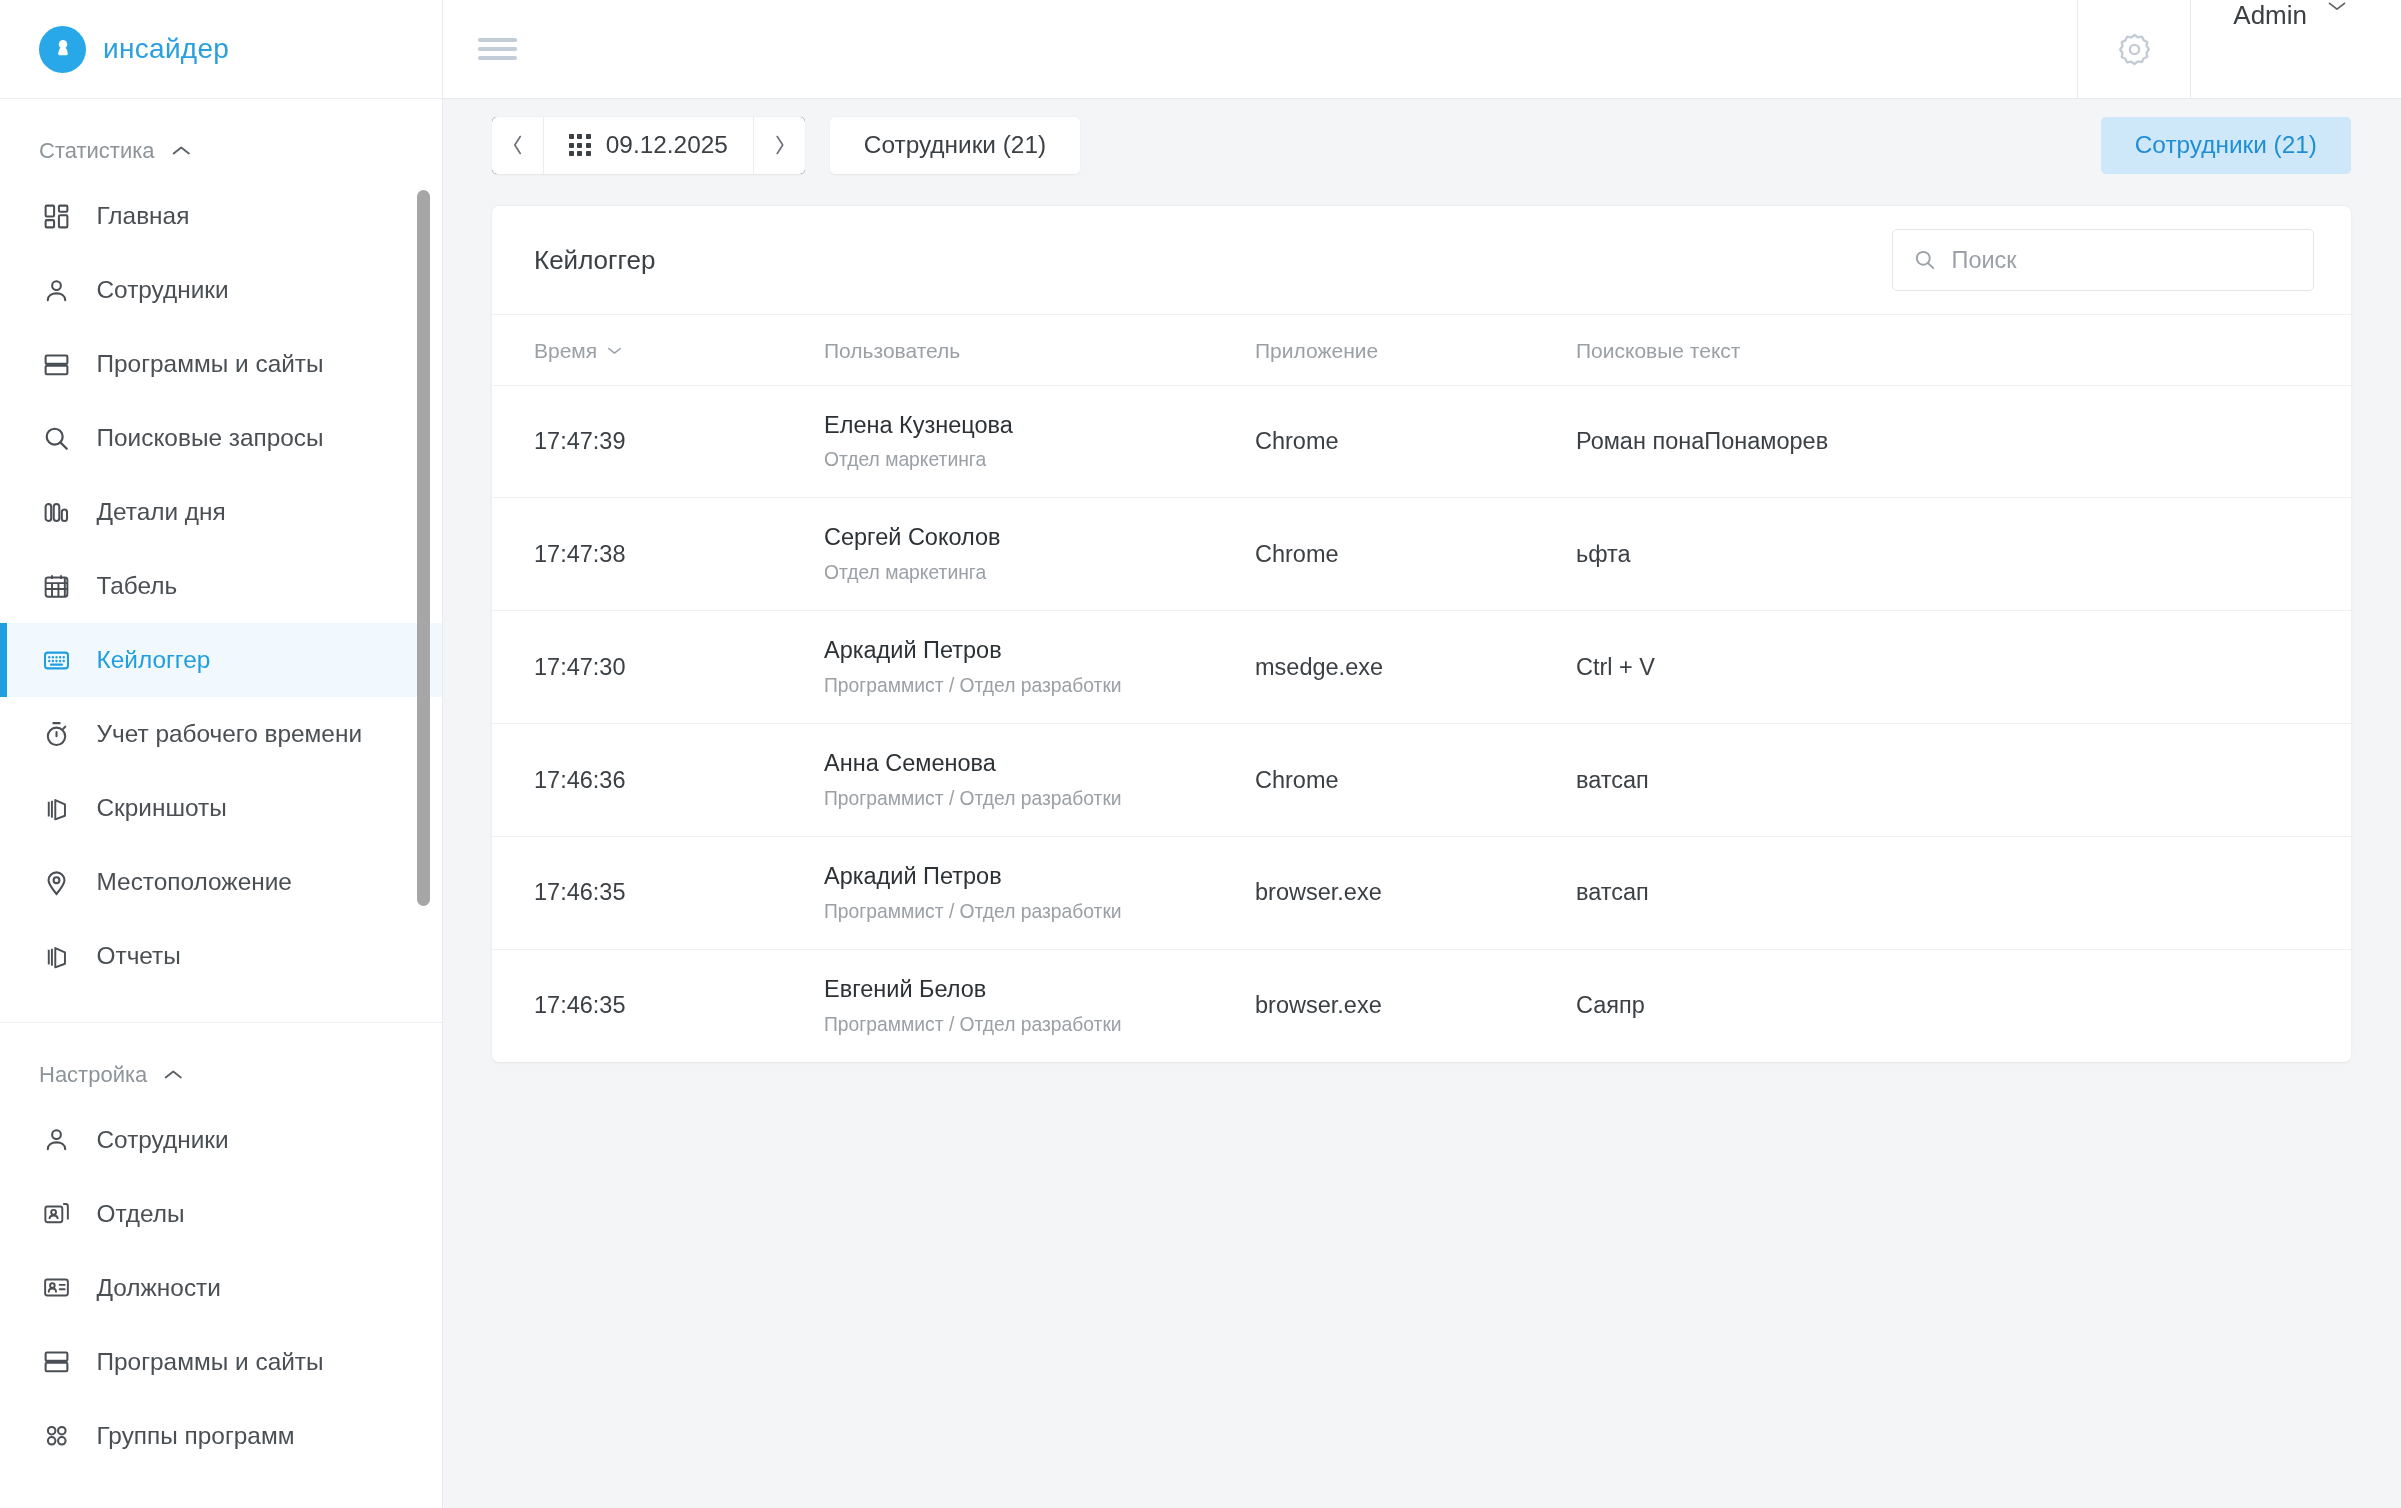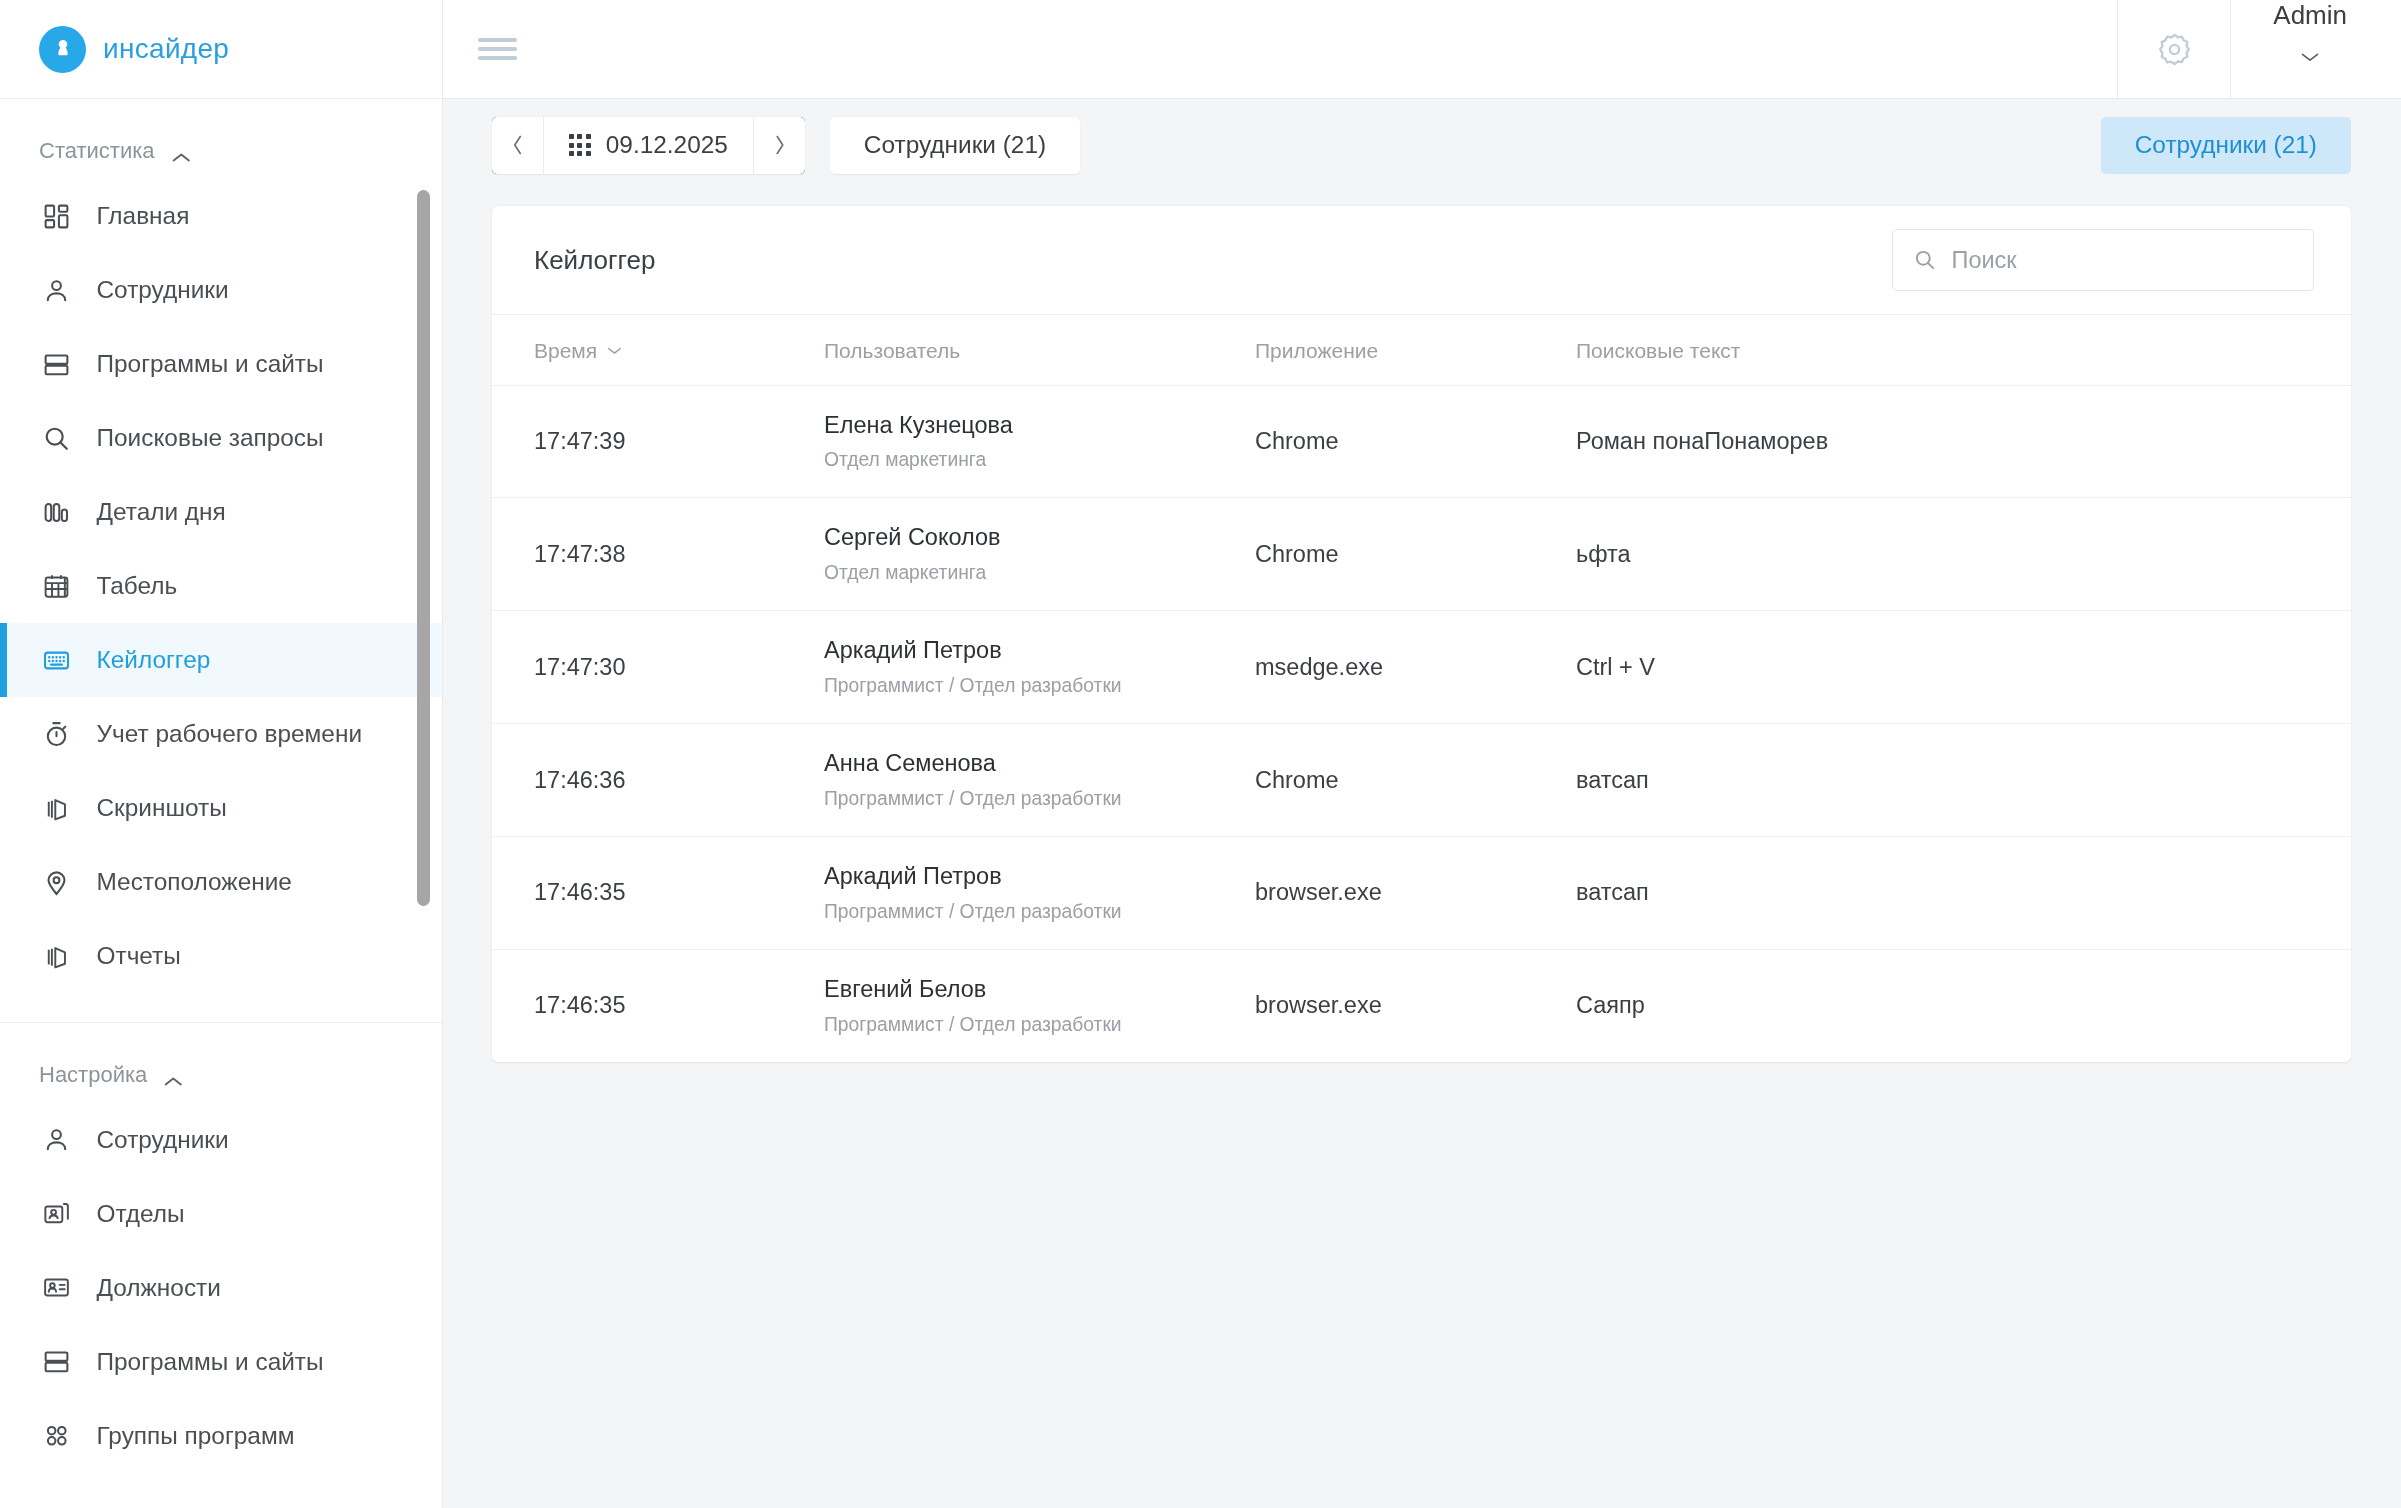--- a/index.html
+++ b/index.html
@@ -39,21 +39,21 @@
   }
 
   .nav-scroll {
     flex: 1 1 auto;
     position: relative;
     overflow: hidden;
   }
   .section-label {
     font-size: 22px; color: #8d9499;
     padding: 39px 0 15px 39px;
-    display: flex; align-items: flex-end; gap: 17px;
+    display: flex; align-items: center; gap: 17px;
   }
   .section-label .chev { display:inline-block; }
 
   .nav-item {
     height: 74px;
     display: flex; align-items: center;
     padding-left: 39px;
     gap: 23.5px;
     position: relative;
     cursor: pointer;
@@ -110,23 +110,22 @@
   }
   .topbar-spacer { flex: 1 1 auto; }
   .gear-btn {
     width: 114px; flex: 0 0 114px;
     border-left: 0.8px solid #e8eaed; border-right: 0.8px solid #e8eaed;
     display: flex; align-items: center; justify-content: center;
     cursor: pointer;
   }
   .user-btn {
     padding: 0 54px 0 42px;
-    display: flex; align-items: center; gap: 20px;
+    display: flex; align-items: flex-start; gap: 20px;
     cursor: pointer;
-    flex-direction: column;
   }
   .user-name { font-size: 26px; color: #3b4045; }
 
   .toolbar {
     height: 92px; flex: 0 0 92px;
     display: flex; align-items: center;
     padding: 0 50px 0 49px;
     gap: 0;
   }
   .date-group {

